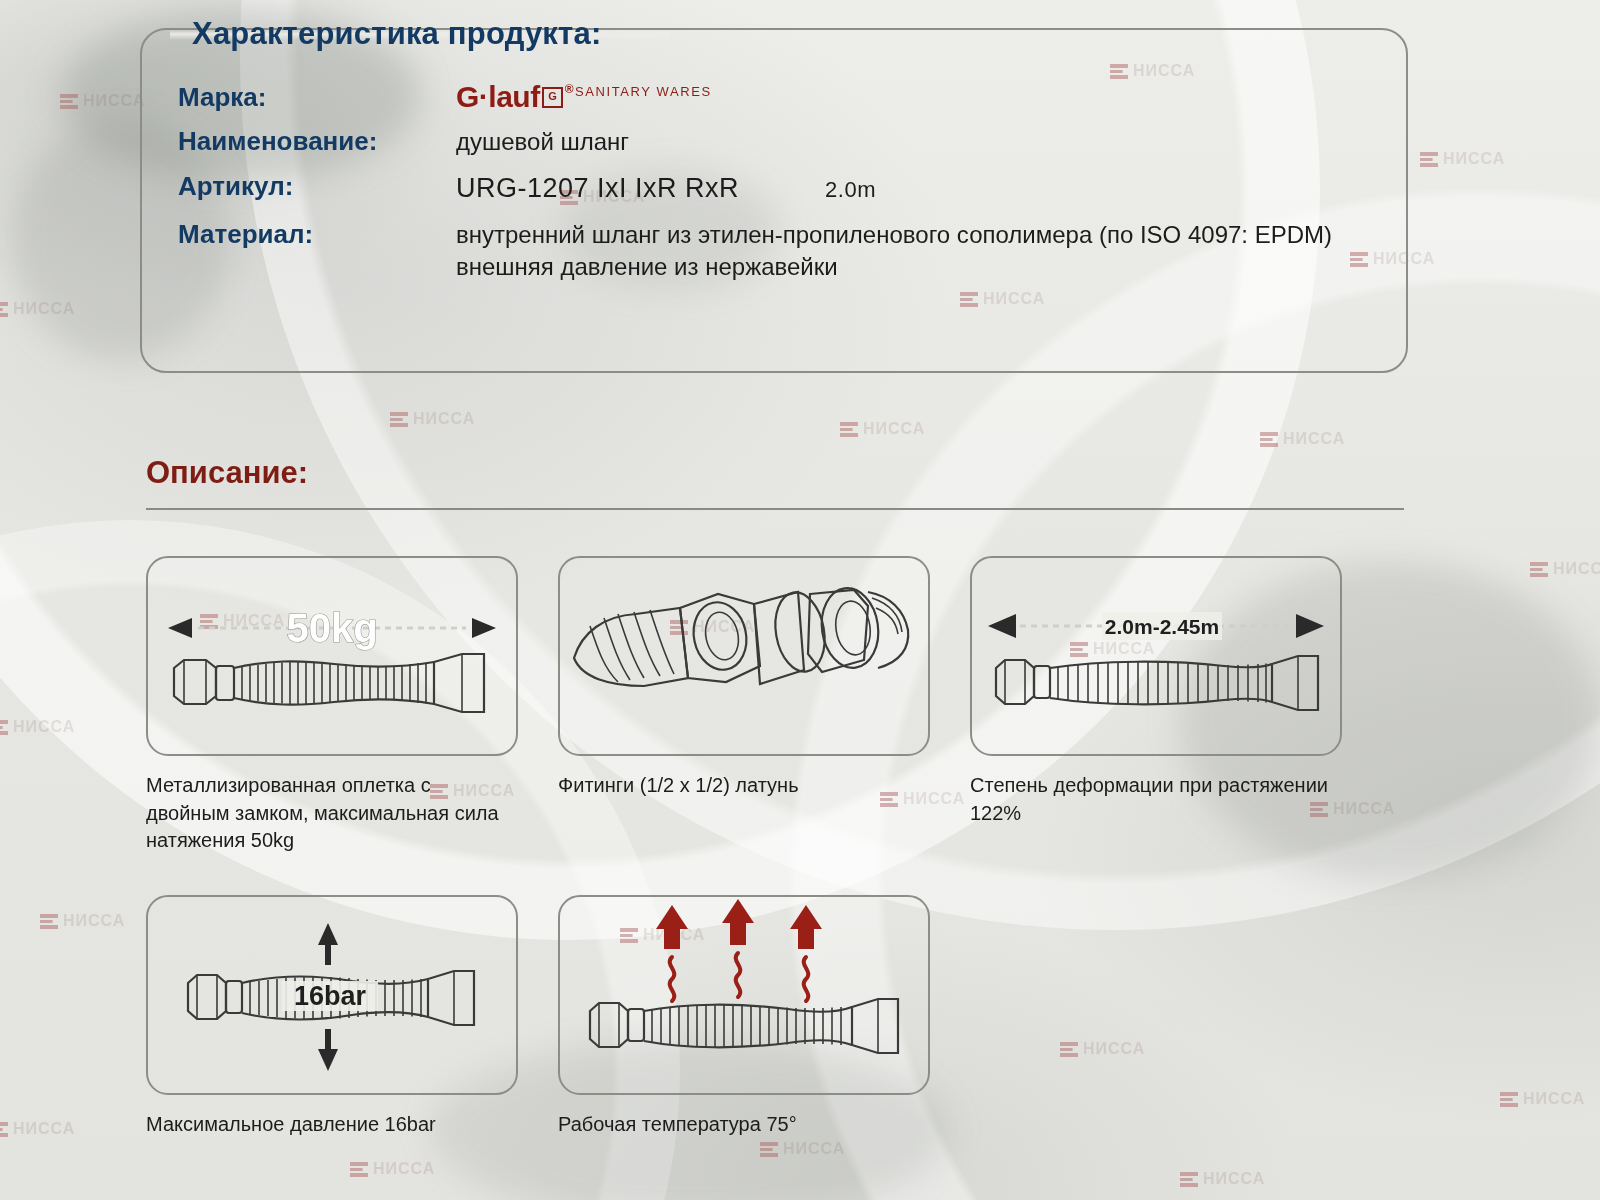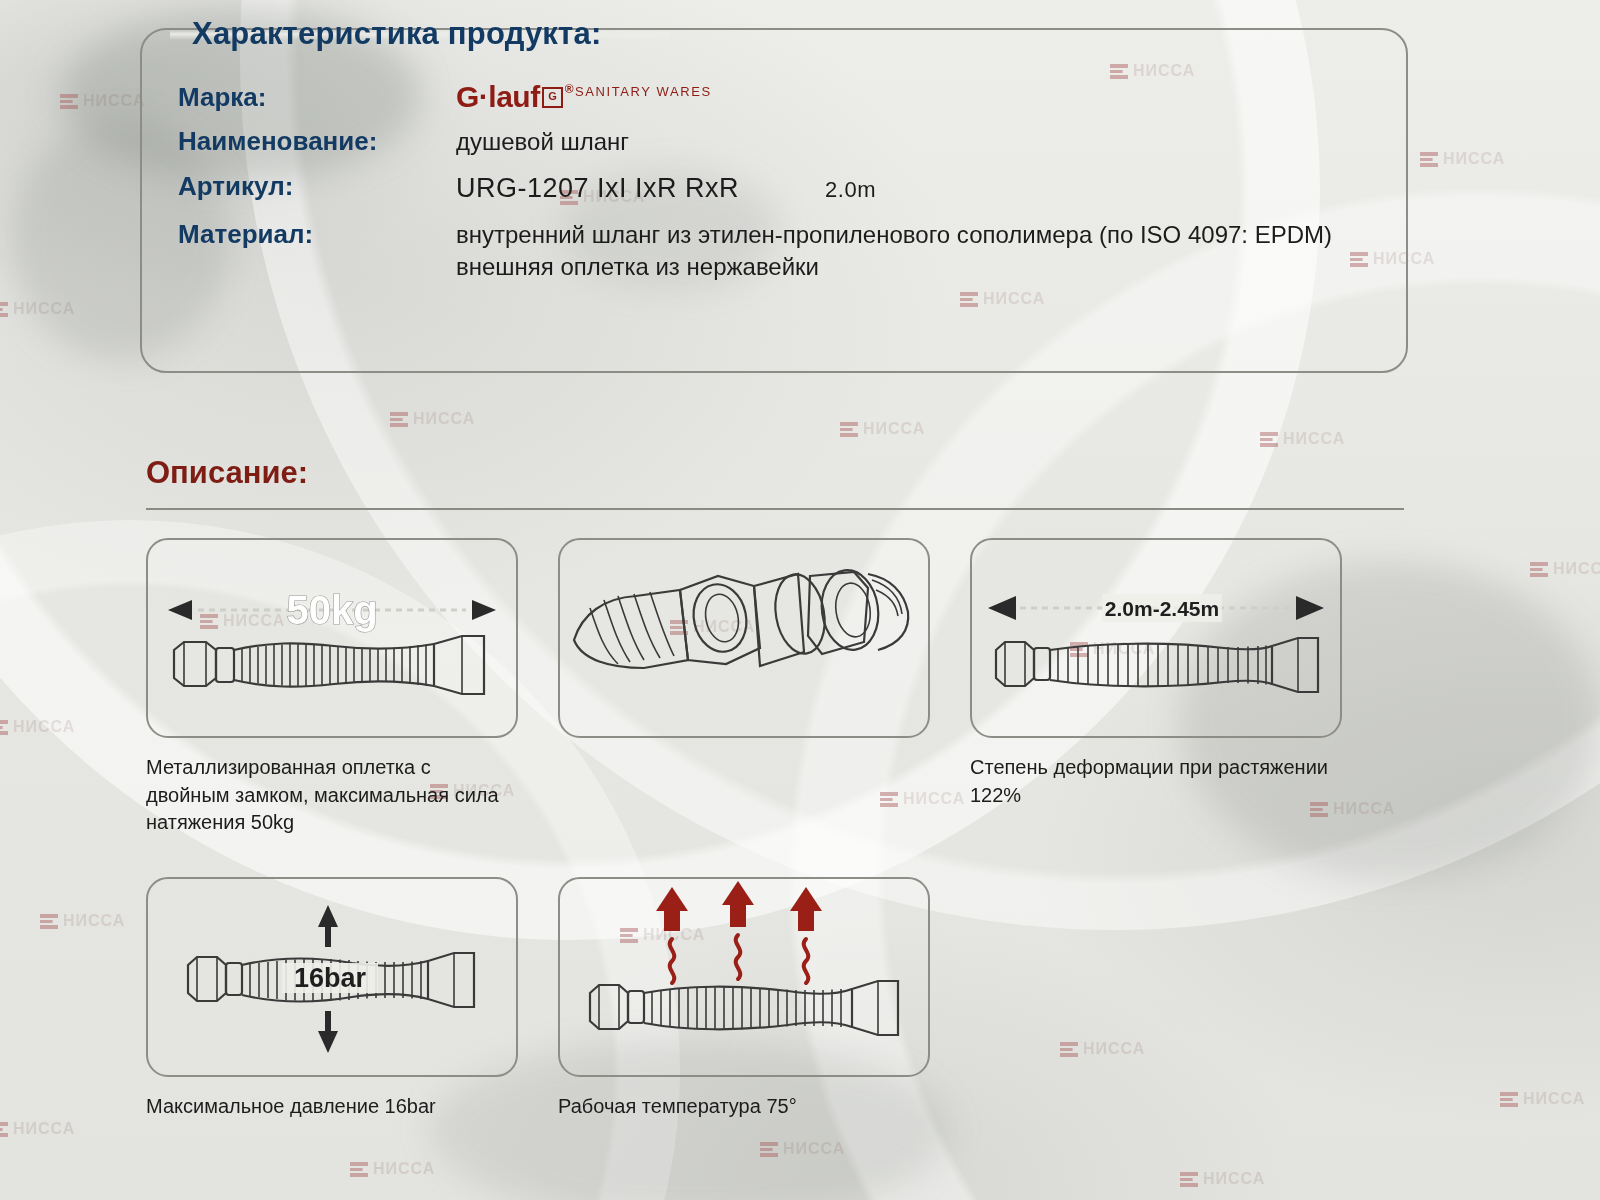--- a/index.html
+++ b/index.html
@@ -111,21 +111,21 @@
 
   
   .desc-title{
     position:absolute;left:146px;top:455px;
     font-size:31px;font-weight:bold;color:#7e1d14;
   }
   .desc-rule{
     position:absolute;left:146px;top:508px;width:1258px;height:2px;background:#8a8a85;
   }
 
-  .cards{position:absolute;left:146px;top:538px;width:1270px;}
+  .cards{position:absolute;left:146px;top:556px;width:1270px;}
   .card-row{display:flex;gap:40px;}
   .card{width:372px;}
   .card-frame{
     height:200px;
     border:2px solid #8d8d88;border-radius:22px;
     box-sizing:border-box;
     position:relative;
     display:flex;align-items:center;justify-content:center;
     overflow:hidden;
   }
@@ -299,21 +299,21 @@
       <div class="lbl">Артикул:</div>
       <div class="val">
         <span>URG-1207  IxI  IxR  RxR</span>
         <span class="art-len">2.0m</span>
       </div>
     </div>
 
     <div class="row">
       <div class="lbl">Материал:</div>
       <div class="val" style="white-space:pre-line;max-width:930px;">внутренний шланг из этилен-пропиленового сополимера (по ISO 4097: EPDM)
-внешняя оплетка из нержавейки</div>
+внешняя давление из нержавейки</div>
     </div>
 
   </div>
 
   <div class="desc-title">Описание:</div>
   <div class="desc-rule"></div>
 
   <div class="cards">
 
     <div class="card-row">
@@ -398,20 +398,21 @@
               <ellipse class="hose-thin" cx="293" cy="66" rx="17" ry="27" transform="rotate(-8 293 66)"></ellipse>
 
               <path class="hose-stroke" d="M308,30 C330,34 344,48 348,68 C350,86 340,100 318,106"></path>
               <g class="hose-thin">
                 <path d="M312,36 C330,42 340,54 342,70"></path>
                 <path d="M316,46 C330,52 336,60 338,72"></path>
               </g>
             </g>
           </svg>
         </div>
+        <div class="card-cap">Фитинги (1/2 х 1/2) латунь</div>
       </div>
 
       <div class="card">
         <div class="card-frame">
           <svg width="368" height="196" viewBox="0 0 368 196">
             <line class="dash" x1="48" y1="68" x2="322" y2="68"></line>
             <polygon class="arrow-dark" points="16,68 44,56 44,80"></polygon>
             <polygon class="arrow-dark" points="352,68 324,56 324,80"></polygon>
             <rect x="130" y="54" width="120" height="28" fill="#eeeeea" opacity=".85"></rect>
             <text class="m-text" x="190" y="76" text-anchor="middle">2.0m-2.45m</text>

